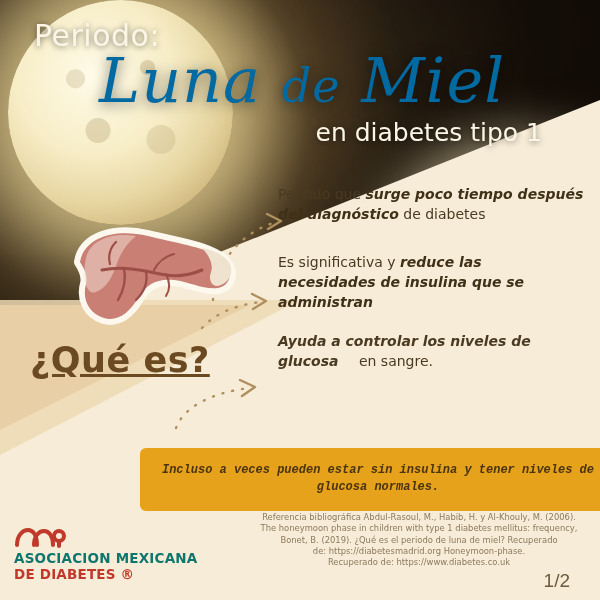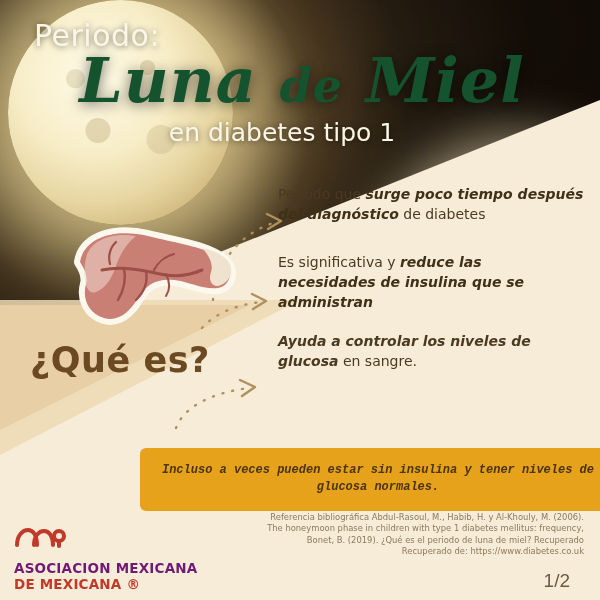--- a/index.html
+++ b/index.html
@@ -109,38 +109,38 @@
     font-family: "DejaVu Sans", sans-serif;
     font-size: 30px;
     color: #fdf6e6;
     letter-spacing: .5px;
     margin-left: 12px;
     text-shadow: 0 1px 6px rgba(0,0,0,.55);
   }
   .title-script {
     font-family: "DejaVu Serif", serif;
     font-style: italic;
-    font-weight: bold;
+    font-weight: normal;
     font-size: 62px;
-    color: #14532d;
+    color: #0369a1;
     text-align: center;
     letter-spacing: 1px;
     line-height: 1.02;
     margin-top: -4px;
     text-shadow: 0 2px 14px rgba(0,0,0,.55);
   }
   .title-script .small-de {
     font-size: 46px;
     font-style: italic;
   }
   .subtitle {
     font-family: "DejaVu Sans", sans-serif;
     font-size: 25px;
     color: #fdf6e6;
-    text-align: center;
+    text-align: right;
     padding-right: 40px;
     margin-top: 6px;
     text-shadow: 0 1px 6px rgba(0,0,0,.5);
   }
   
   .pancreas-wrap {
     position: absolute;
     left: 62px; top: 218px;
     width: 175px; height: 120px;
     z-index: 7;
@@ -148,20 +148,21 @@
   
   .que-es {
     position: absolute;
     left: 30px; top: 340px;
     font-family: "DejaVu Sans", sans-serif;
     font-size: 35px;
     font-weight: bold;
     color: #6b4a22;
     letter-spacing: .5px;
     z-index: 7;
+    text-decoration: underline;
   }
   
   .bullets {
     position: absolute;
     left: 278px; top: 185px;
     width: 306px;
     z-index: 7;
   }
   .bullet {
     font-family: "DejaVu Sans", sans-serif;
@@ -170,21 +171,21 @@
     color: #4a3a22;
     margin-bottom: 20px;
   }
   .bullet b {
     font-style: italic;
     font-weight: bold;
     color: #3f3018;
   }
   .bullet.b1 { margin-bottom: 28px; }
   .bullet.b3 { font-style: italic; font-weight: bold; }
-  .bullet.b3 .plain { font-style: normal; font-weight: normal; }
+  .bullet.b3 .plain { font-style: normal; font-weight: normal; padding-left: 16px; }
   
   .dots { position: absolute; z-index: 6; }
   
   .banner {
     position: absolute;
     left: 140px; top: 448px;
     width: 440px;
     padding: 14px 18px 16px 18px;
     background: #e7a21c;
     border-radius: 6px 0 0 6px;
@@ -197,43 +198,43 @@
     font-weight: bold;
     font-size: 12px;
     line-height: 1.38;
     color: #4b3410;
   }
   
   .refs {
     position: absolute;
     right: 16px; top: 512px;
     width: 330px;
-    text-align: right;
+    text-align: center;
     font-family: "DejaVu Sans", sans-serif;
     font-size: 8.4px;
     line-height: 1.35;
     color: #8b7a5e;
     z-index: 8;
   }
   
   .logo {
     position: absolute;
     left: 14px; top: 528px;
     z-index: 8;
   }
   .logo-mark {
     display: block;
   }
   .logo-l1 {
     font-family: "DejaVu Sans", sans-serif;
     font-size: 13.5px;
     font-weight: bold;
-    color: #701a75;
+    color: #0f766e;
     letter-spacing: .2px;
-    margin-top: 12px;
+    margin-top: 2px;
   }
   .logo-l2 {
     font-family: "DejaVu Sans", sans-serif;
     font-size: 13.5px;
     font-weight: bold;
     color: #c0392b;
     letter-spacing: .2px;
   }
   .page-num {
     position: absolute;
@@ -312,29 +313,30 @@
   </div>
 
   <div class="banner">
     <div class="banner-text">Incluso a veces pueden estar sin insulina y tener niveles de glucosa normales.</div>
   </div>
 
   <div class="refs">
     <div>Referencia bibliográfica Abdul-Rasoul, M., Habib, H. y Al-Khouly, M. (2006).</div>
     <div>The honeymoon phase in children  with type 1 diabetes mellitus: frequency,</div>
     <div>Bonet, B. (2019). ¿Qué es el periodo de luna de miel? Recuperado</div>
+    <div>de: https://diabetesmadrid.org Honeymoon-phase.</div>
     <div>Recuperado de: https://www.diabetes.co.uk</div>
   </div>
 
   <div class="logo">
     <svg class="logo-mark" width="52" height="20" viewBox="0 0 52 20">
       <path d="M3 17 C3 7 9 2 14 2 C19 2 23 7 23 17" fill="none" stroke="#c0392b" stroke-width="4" stroke-linecap="round"></path>
       <path d="M20 17 C20 8 25 3 30 3 C35 3 39 8 39 17" fill="none" stroke="#c0392b" stroke-width="4" stroke-linecap="round"></path>
       <circle cx="45" cy="8" r="5" fill="none" stroke="#c0392b" stroke-width="4"></circle>
       <path d="M45 13 L45 18" stroke="#c0392b" stroke-width="4" stroke-linecap="round"></path>
     </svg>
     <div class="logo-l1">ASOCIACION MEXICANA</div>
-    <div class="logo-l2">DE MEXICANA ®</div>
+    <div class="logo-l2">DE DIABETES ®</div>
   </div>
 
   <div class="page-num">1/2</div>
 
 </div>
 
 </body></html>

